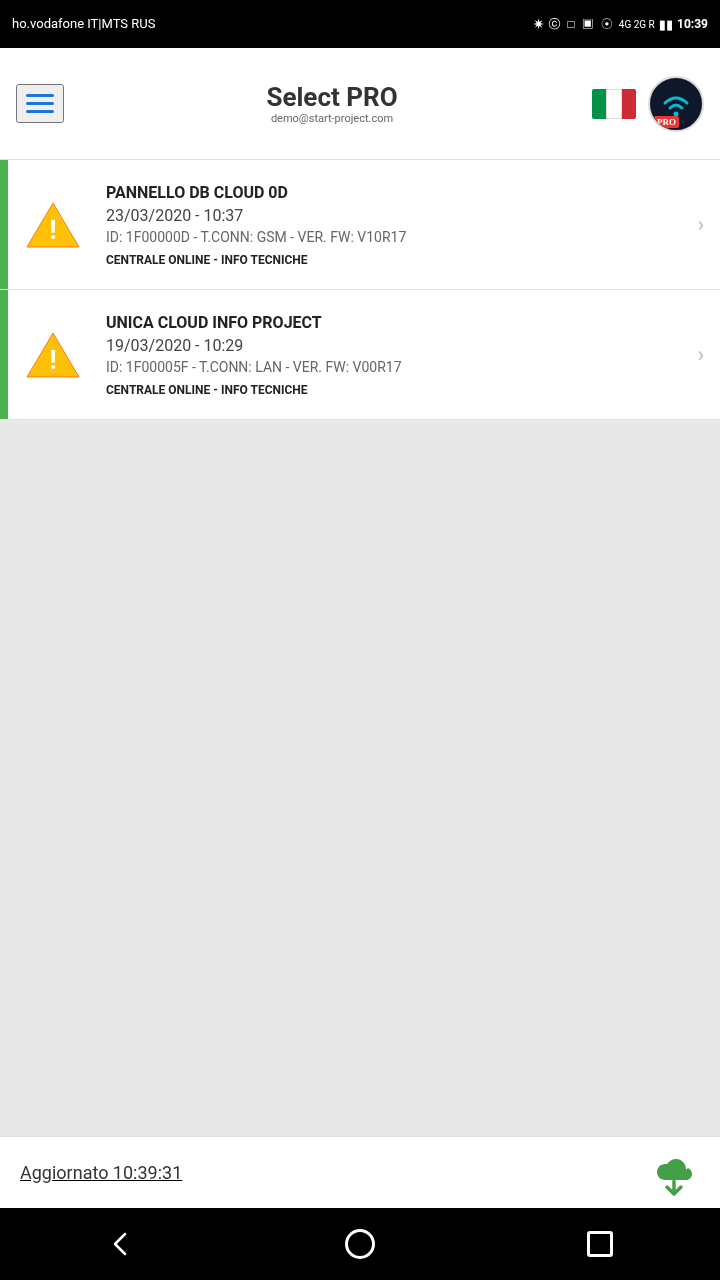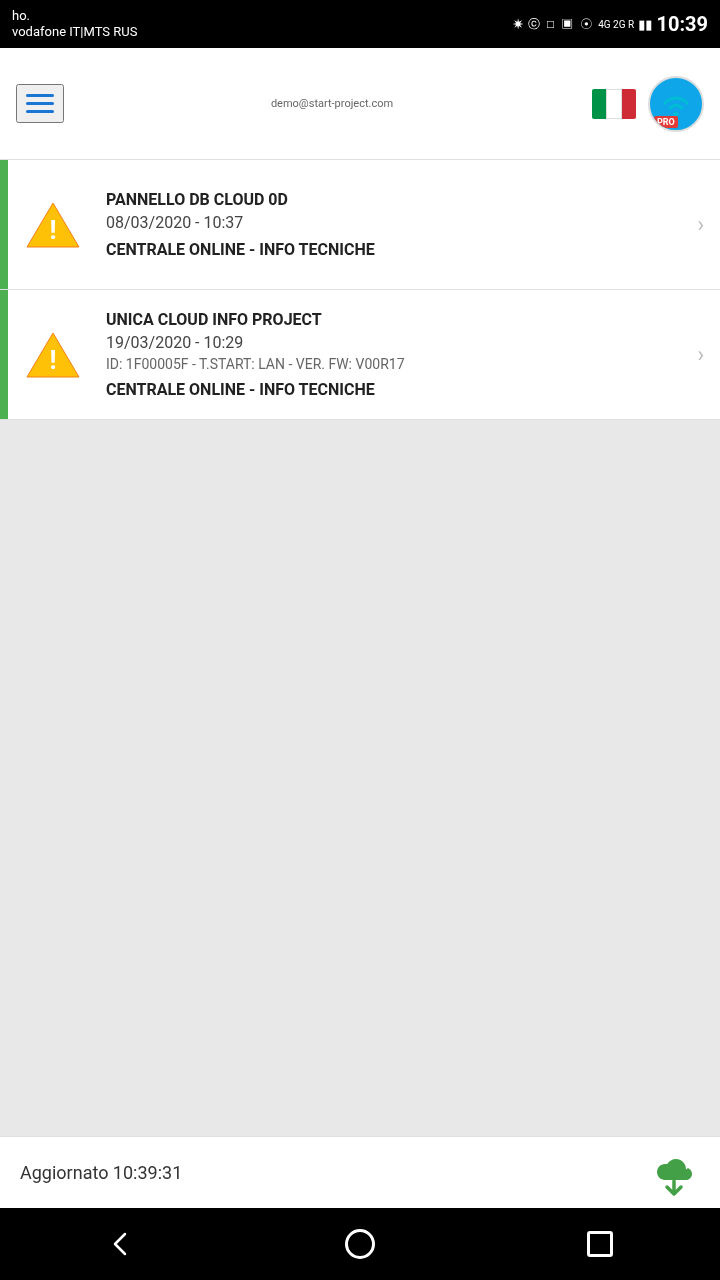--- a/index.html
+++ b/index.html
@@ -20,32 +20,32 @@
       height: 48px;
       display: flex;
       align-items: center;
       justify-content: space-between;
       padding: 0 12px;
       font-size: 18px;
       flex-shrink: 0;
     }
     .status-bar-left {
       display: flex;
-      flex-direction: column;
+      flex-direction: row;
       font-size: 13px;
       line-height: 1.2;
     }
     .status-bar-right {
       display: flex;
       align-items: center;
       gap: 4px;
       font-size: 14px;
     }
     .status-time {
-      font-size: 20px;
+      font-size: 12px;
       font-weight: bold;
       text-align: right;
     }
 
     
     .app-header {
       background: #fff;
       height: 112px;
       display: flex;
       align-items: center;
@@ -94,26 +94,27 @@
       overflow: hidden;
     }
     .flag-green { flex: 1; background: #009246; }
     .flag-white { flex: 1; background: #fff; border: 0.5px solid #ddd; }
     .flag-red { flex: 1; background: #ce2b37; }
 
     .pro-logo {
       width: 56px;
       height: 56px;
       border-radius: 50%;
-      background: #0ea5e9;
+      background: #0f172a;
       border: 2px solid #ddd;
       display: flex;
       justify-content: center;
       position: relative;
       overflow: hidden;
+      font-family: Liberation Serif, serif;
     }
     .pro-logo-inner {
       width: 100%;
       height: 100%;
       display: flex;
       align-items: center;
       justify-content: center;
     }
     .pro-badge {
       position: absolute;
@@ -172,21 +173,21 @@
     }
     .item-date {
       font-size: 16px;
       color: #444;
     }
     .item-id {
       font-size: 14px;
       color: #666;
     }
     .item-status {
-      font-size: 16px;
+      font-size: 12px;
       font-weight: bold;
       color: #222;
       margin-top: 4px;
     }
     .list-item-arrow {
       display: flex;
       align-items: center;
       padding-right: 16px;
       color: #bbb;
       font-size: 22px;
@@ -202,20 +203,21 @@
     
     .footer {
       background: #fff;
       height: 72px;
       display: flex;
       align-items: center;
       justify-content: space-between;
       padding: 0 20px;
       border-top: 1px solid #e0e0e0;
       flex-shrink: 0;
+      text-decoration: underline;
     }
     .footer-text {
       font-size: 18px;
       color: #333;
     }
     .download-btn {
       width: 52px;
       height: 52px;
       display: flex;
       align-items: center;
@@ -274,20 +276,21 @@
   </div>
 </div>
 
 <div class="app-header">
   <button class="hamburger-btn" aria-label="Menu">
     <span></span>
     <span></span>
     <span></span>
   </button>
   <div class="header-title-block">
+    <div class="header-title">Select PRO</div>
     <div class="header-subtitle">demo@start-project.com</div>
   </div>
   <div class="header-right">
     <div class="italy-flag">
       <div class="flag-green"></div>
       <div class="flag-white"></div>
       <div class="flag-red"></div>
     </div>
     <div class="pro-logo">
       <div class="pro-logo-inner">
@@ -309,38 +312,39 @@
   <div class="list-item">
     <div class="list-item-indicator" style="background:#4caf50;"></div>
     <div class="list-item-icon">
       <svg class="warning-triangle" viewBox="0 0 60 52">
         <polygon points="30,4 56,48 4,48" fill="#FFC107" stroke="#F57F17" stroke-width="1"></polygon>
         <text x="30" y="40" text-anchor="middle" font-size="26" font-weight="bold" fill="#fff">!</text>
       </svg>
     </div>
     <div class="list-item-content">
       <div class="item-title">PANNELLO DB CLOUD 0D</div>
-      <div class="item-date">08/03/2020 - 10:37</div>
+      <div class="item-date">23/03/2020 - 10:37</div>
+      <div class="item-id">ID: 1F00000D - T.CONN: GSM - VER. FW: V10R17</div>
       <div class="item-status">CENTRALE ONLINE - INFO TECNICHE</div>
     </div>
     <div class="list-item-arrow">›</div>
   </div>
 
   <div class="list-item">
     <div class="list-item-indicator" style="background:#4caf50;"></div>
     <div class="list-item-icon">
       <svg class="warning-triangle" viewBox="0 0 60 52">
         <polygon points="30,4 56,48 4,48" fill="#FFC107" stroke="#F57F17" stroke-width="1"></polygon>
         <text x="30" y="40" text-anchor="middle" font-size="26" font-weight="bold" fill="#fff">!</text>
       </svg>
     </div>
     <div class="list-item-content">
       <div class="item-title">UNICA CLOUD INFO PROJECT</div>
       <div class="item-date">19/03/2020 - 10:29</div>
-      <div class="item-id">ID: 1F00005F - T.START: LAN - VER. FW: V00R17</div>
+      <div class="item-id">ID: 1F00005F - T.CONN: LAN - VER. FW: V00R17</div>
       <div class="item-status">CENTRALE ONLINE - INFO TECNICHE</div>
     </div>
     <div class="list-item-arrow">›</div>
   </div>
 
 </div>
 
 <div class="empty-area"></div>
 
 <div class="footer">

